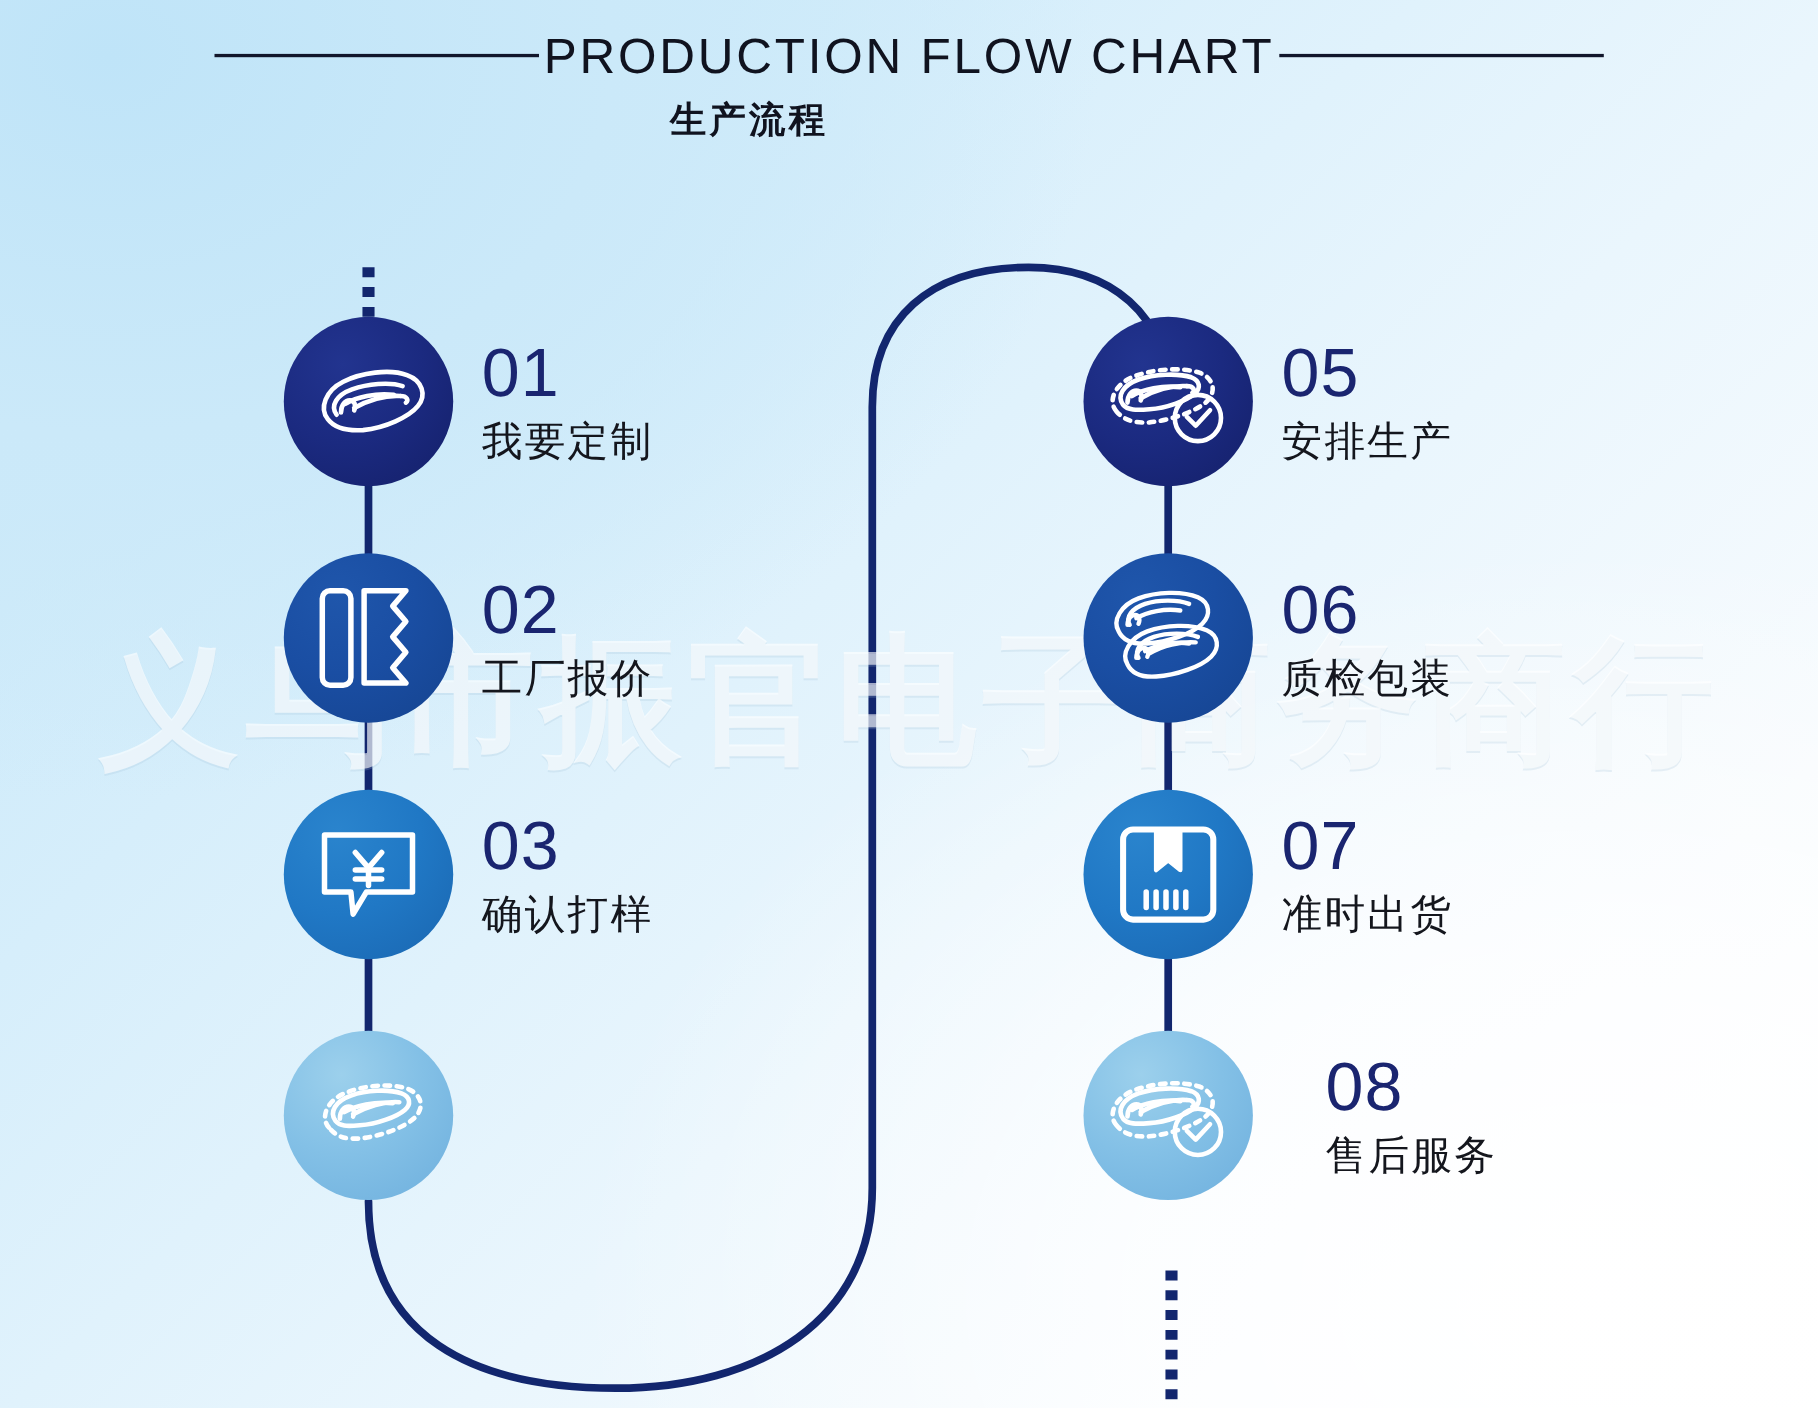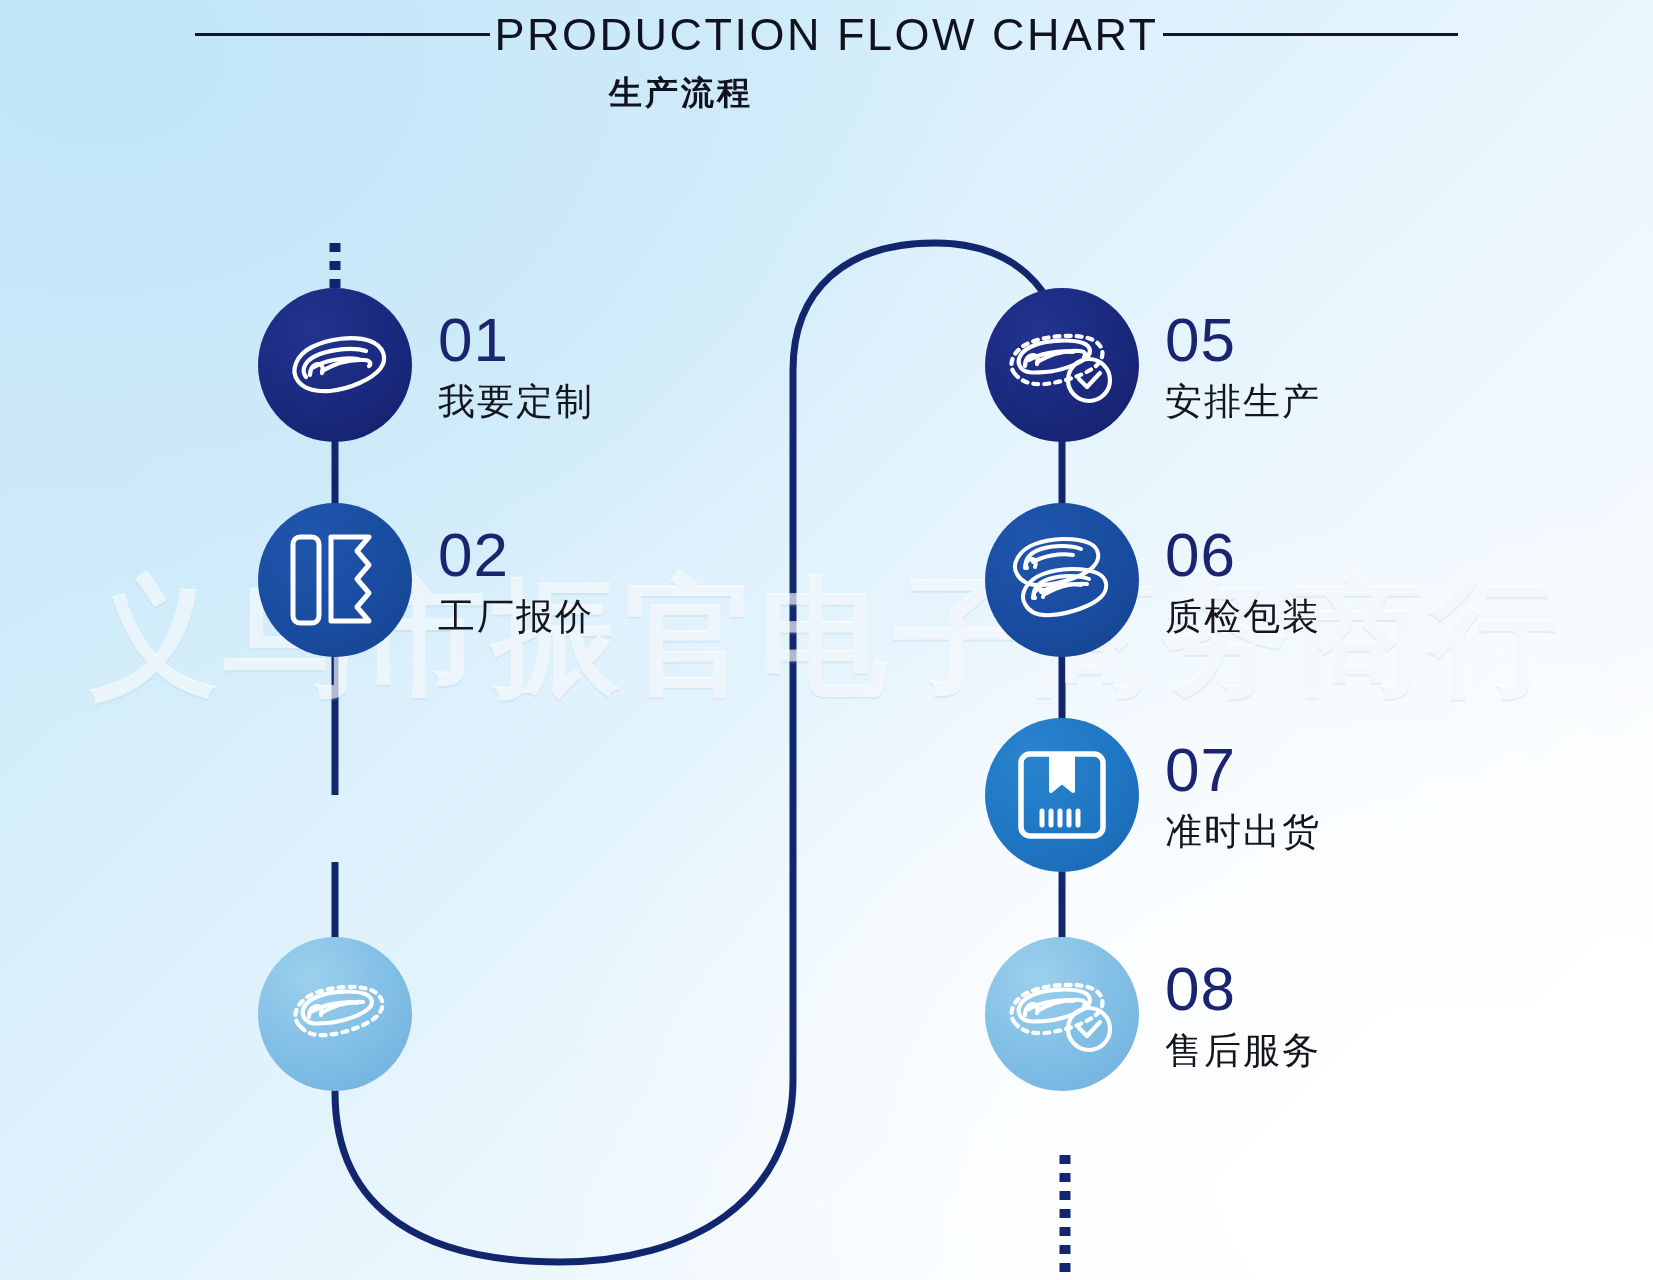--- a/index.html
+++ b/index.html
@@ -38,21 +38,21 @@
     text-shadow: 0 2px 0 rgba(160,190,215,0.22);
     white-space: nowrap;
     pointer-events: none;
     z-index: 6;
   }
 
   
   .header {
     position: absolute;
     left: 0;
-    top: 12px;
+    top: 28px;
     width: 1342px;
     z-index: 4;
   }
   .title-row {
     display: flex;
     align-items: center;
     justify-content: center;
     gap: 0px;
     width: 1653px;
   }
@@ -213,20 +213,37 @@
           <path d="M44 8 H82 L70 22 L82 36 L70 50 L82 64 L70 78 L82 92 H44 Z"></path>
         </svg>
       </span>
     </div>
     <div class="step-text">
       <div class="step-num">02</div>
       <div class="step-label">工厂报价</div>
     </div>
   </div>
 
+  <div class="step" style="left:258px; top:718px;">
+    <div class="bubble b3">
+      <span>
+        <svg width="100" height="92" viewBox="0 0 100 92" fill="none" stroke="#ffffff" stroke-width="5" stroke-linecap="round" stroke-linejoin="round">
+          <path d="M10 10 H90 V62 H48 L36 82 L34 62 H10 Z"></path>
+          <path d="M38 26 L50 40 L62 26"></path>
+          <path d="M50 40 V56"></path>
+          <path d="M38 42 H62"></path>
+          <path d="M38 50 H62"></path>
+        </svg>
+      </span>
+    </div>
+    <div class="step-text">
+      <div class="step-num">03</div>
+      <div class="step-label">确认打样</div>
+    </div>
+  </div>
 
   <div class="step" style="left:258px; top:937px;">
     <div class="bubble b4">
       <span>
         <svg width="120" height="94" viewBox="0 0 120 94" fill="none" stroke="#ffffff" stroke-width="4.2" stroke-linecap="round" stroke-linejoin="round">
           <path d="M24 58 C16 49 22 34 38 27 C54 20 80 17 96 23 C108 28 111 39 103 48 C95 57 72 66 52 68 C36 69 30 65 24 58 Z" stroke-dasharray="5 6"></path>
           <path d="M30 52 C24 44 30 34 44 29 C58 24 78 23 90 27 C98 30 99 37 93 42 C86 48 68 55 52 56 C40 57 34 57 30 52 Z"></path>
           <path d="M38 44 C48 38 66 34 82 36"></path>
           <path d="M34 50 C34 43 38 39 42 39 C46 39 48 43 46 48"></path>
           <path d="M46 46 C58 39 74 34 88 35"></path>
@@ -293,21 +310,21 @@
           <path d="M64 64 V78" stroke-width="5"></path>
         </svg>
       </span>
     </div>
     <div class="step-text">
       <div class="step-num">07</div>
       <div class="step-label">准时出货</div>
     </div>
   </div>
 
-  <div class="step" style="left:985px; top:937px;">
+  <div class="step" style="left:985px; top:937px;gap:40px;">
     <div class="bubble b8">
       <span>
         <svg width="122" height="94" viewBox="0 0 122 94" fill="none" stroke="#ffffff" stroke-width="4.2" stroke-linecap="round" stroke-linejoin="round">
           <path d="M14 56 C6 47 12 32 28 25 C44 18 72 15 90 21 C102 26 105 37 97 46 C89 55 64 64 44 66 C28 67 20 63 14 56 Z" stroke-dasharray="5 6"></path>
           <path d="M20 50 C14 42 20 32 34 27 C48 22 70 21 82 25 C90 28 91 35 85 40 C78 46 60 53 44 54 C32 55 24 55 20 50 Z"></path>
           <path d="M28 42 C38 36 56 32 72 34"></path>
           <path d="M24 48 C24 41 28 37 32 37 C36 37 38 41 36 46"></path>
           <path d="M36 44 C48 37 64 32 78 33"></path>
           <path d="M78 33 C84 33 86 37 83 39"></path>
           <circle cx="88" cy="62" r="21"></circle>

